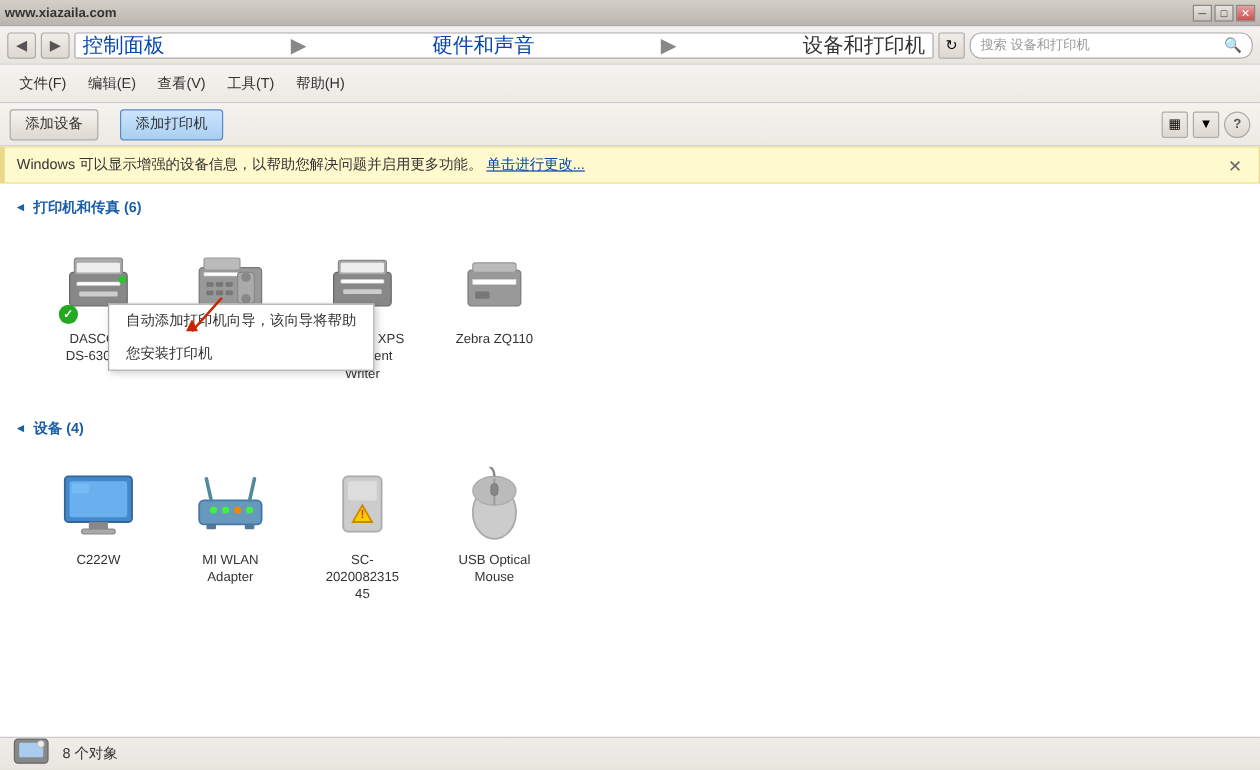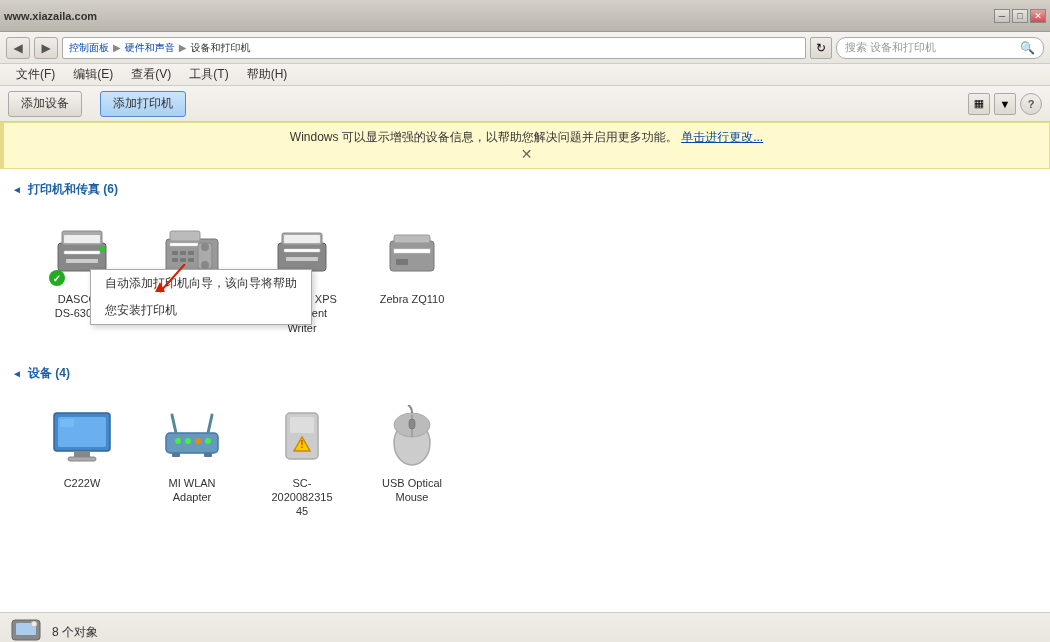--- a/index.html
+++ b/index.html
@@ -7,21 +7,21 @@
       width: 1050px;
       height: 642px;
       font-family: 'Microsoft YaHei', 'SimHei', Arial, sans-serif;
       font-size: 12px;
       background: #f0f0f0;
       overflow: hidden;
     }
 
     
     .title-bar {
-      height: 32px;
+      height: 22px;
       background: linear-gradient(to bottom, #d4d0c8, #bab5ac);
       display: flex;
       align-items: center;
       justify-content: space-between;
       padding: 0 4px;
       border-bottom: 1px solid #999;
     }
     .title-bar-left {
       display: flex;
       align-items: center;
@@ -75,53 +75,54 @@
     }
     .breadcrumb-bar {
       flex: 1;
       height: 22px;
       background: white;
       border: 1px solid #aaa;
       border-radius: 2px;
       display: flex;
       align-items: center;
       padding: 0 6px;
-      font-size: 10px;
-      color: #333;
+      font-size: 17px;
+      color: #333;
+      justify-content: space-between;
     }
     .breadcrumb-arrow { color: #888; margin: 0 4px; }
     .breadcrumb-link { color: #0645ad; cursor: pointer; }
     .refresh-btn {
       width: 22px;
       height: 22px;
       background: linear-gradient(to bottom, #f0ede8, #ddd8d0);
       border: 1px solid #aaa;
       border-radius: 2px;
       display: flex;
       align-items: center;
       justify-content: center;
       cursor: pointer;
       font-size: 12px;
     }
     .search-bar {
-      width: 208px;
+      width: 236px;
       height: 22px;
       background: white;
       border: 1px solid #aaa;
       border-radius: 10px;
       display: flex;
       align-items: center;
       padding: 0 8px;
       font-size: 11px;
       color: #999;
     }
 
     
     .menu-bar {
-      height: 22px;
+      height: 32px;
       background: linear-gradient(to bottom, #f5f3ef, #ede9e3);
       border-bottom: 1px solid #ccc;
       display: flex;
       align-items: center;
       padding: 0 8px;
       gap: 2px;
     }
     .menu-item {
       padding: 2px 8px;
       font-size: 12px;
@@ -271,21 +272,21 @@
       display: flex;
       align-items: center;
       justify-content: center;
       color: white;
       font-size: 10px;
       font-weight: bold;
     }
 
     
     .status-bar {
-      height: 40px;
+      height: 28px;
       background: linear-gradient(to bottom, #f0ede8, #e8e4de);
       border-top: 1px solid #ccc;
       display: flex;
       align-items: center;
       padding: 0 10px;
       gap: 10px;
       font-size: 12px;
       color: #333;
     }
 
@@ -370,21 +371,21 @@
   <div class="toolbar">
     <button class="toolbar-btn">添加设备</button>
     <button class="toolbar-btn active">添加打印机</button>
     <div class="toolbar-right">
       <div class="view-btn">▦</div>
       <div class="view-btn">▼</div>
       <div class="help-btn">?</div>
     </div>
   </div>
 
-  <div class="notification-bar" style="position:relative;flex-direction:column;">
+  <div class="notification-bar" style="position:relative;">
     <span>
       Windows 可以显示增强的设备信息，以帮助您解决问题并启用更多功能。
       <span class="notification-link">单击进行更改...</span>
     </span>
     <span class="notification-close">✕</span>
   </div>
 
   <div style="position:relative;">
 
     <div class="tooltip-arrow">

